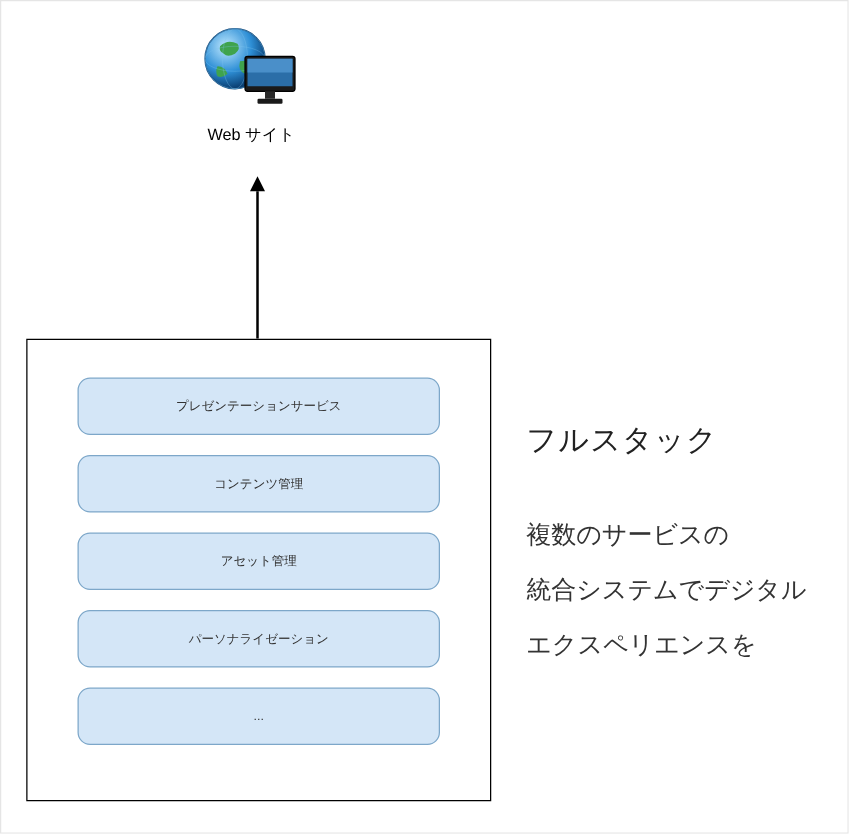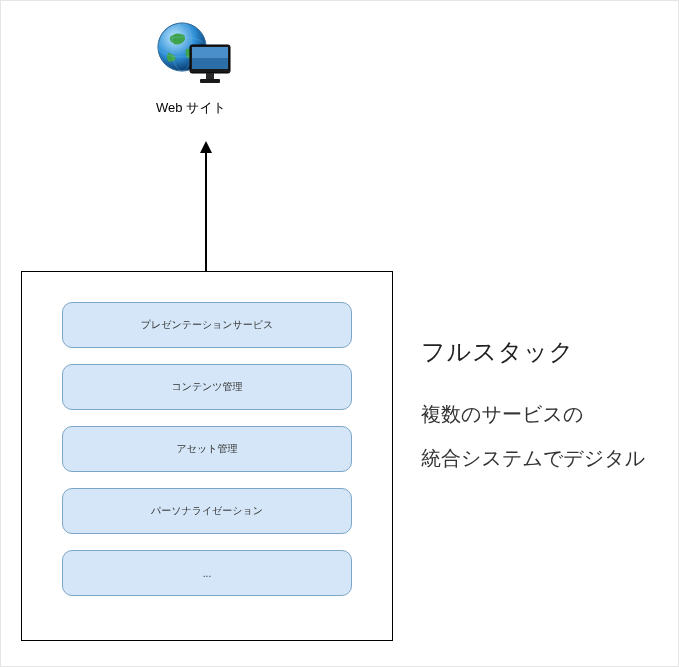--- a/index.html
+++ b/index.html
@@ -14,21 +14,21 @@
       position: relative;
       background: #fff;
     }
     .top-icon-group {
       position: absolute;
       left: 155px;
       top: 18px;
       width: 90px;
       display: flex;
       flex-direction: column;
-      align-items: flex-start;
+      align-items: center;
     }
     .globe-monitor {
       position: relative;
       width: 78px;
       height: 72px;
     }
     .website-label {
       margin-top: 8px;
       font-size: 13px;
       color: #000;
@@ -82,21 +82,21 @@
     .right-text {
       position: absolute;
       left: 420px;
       top: 335px;
       width: 240px;
     }
     .right-title {
       font-size: 24px;
       font-weight: 400;
       color: #222;
-      margin-bottom: 24px;
+      margin-bottom: 38px;
       letter-spacing: 1px;
     }
     .right-desc {
       font-size: 20px;
       color: #333;
       line-height: 2.2;
     }
   </style>
 </head>
 <body>
@@ -156,16 +156,17 @@
     <div class="service">
         <span>...</span>
       </div>
   </div>
 
   <div class="right-text">
     <div class="right-title">フルスタック</div>
     <div class="right-desc">
       <div>複数のサービスの</div>
       <div>統合システムでデジタル</div>
+      <div>エクスペリエンスを</div>
     </div>
   </div>
 
 </div>
 
 </body></html>

